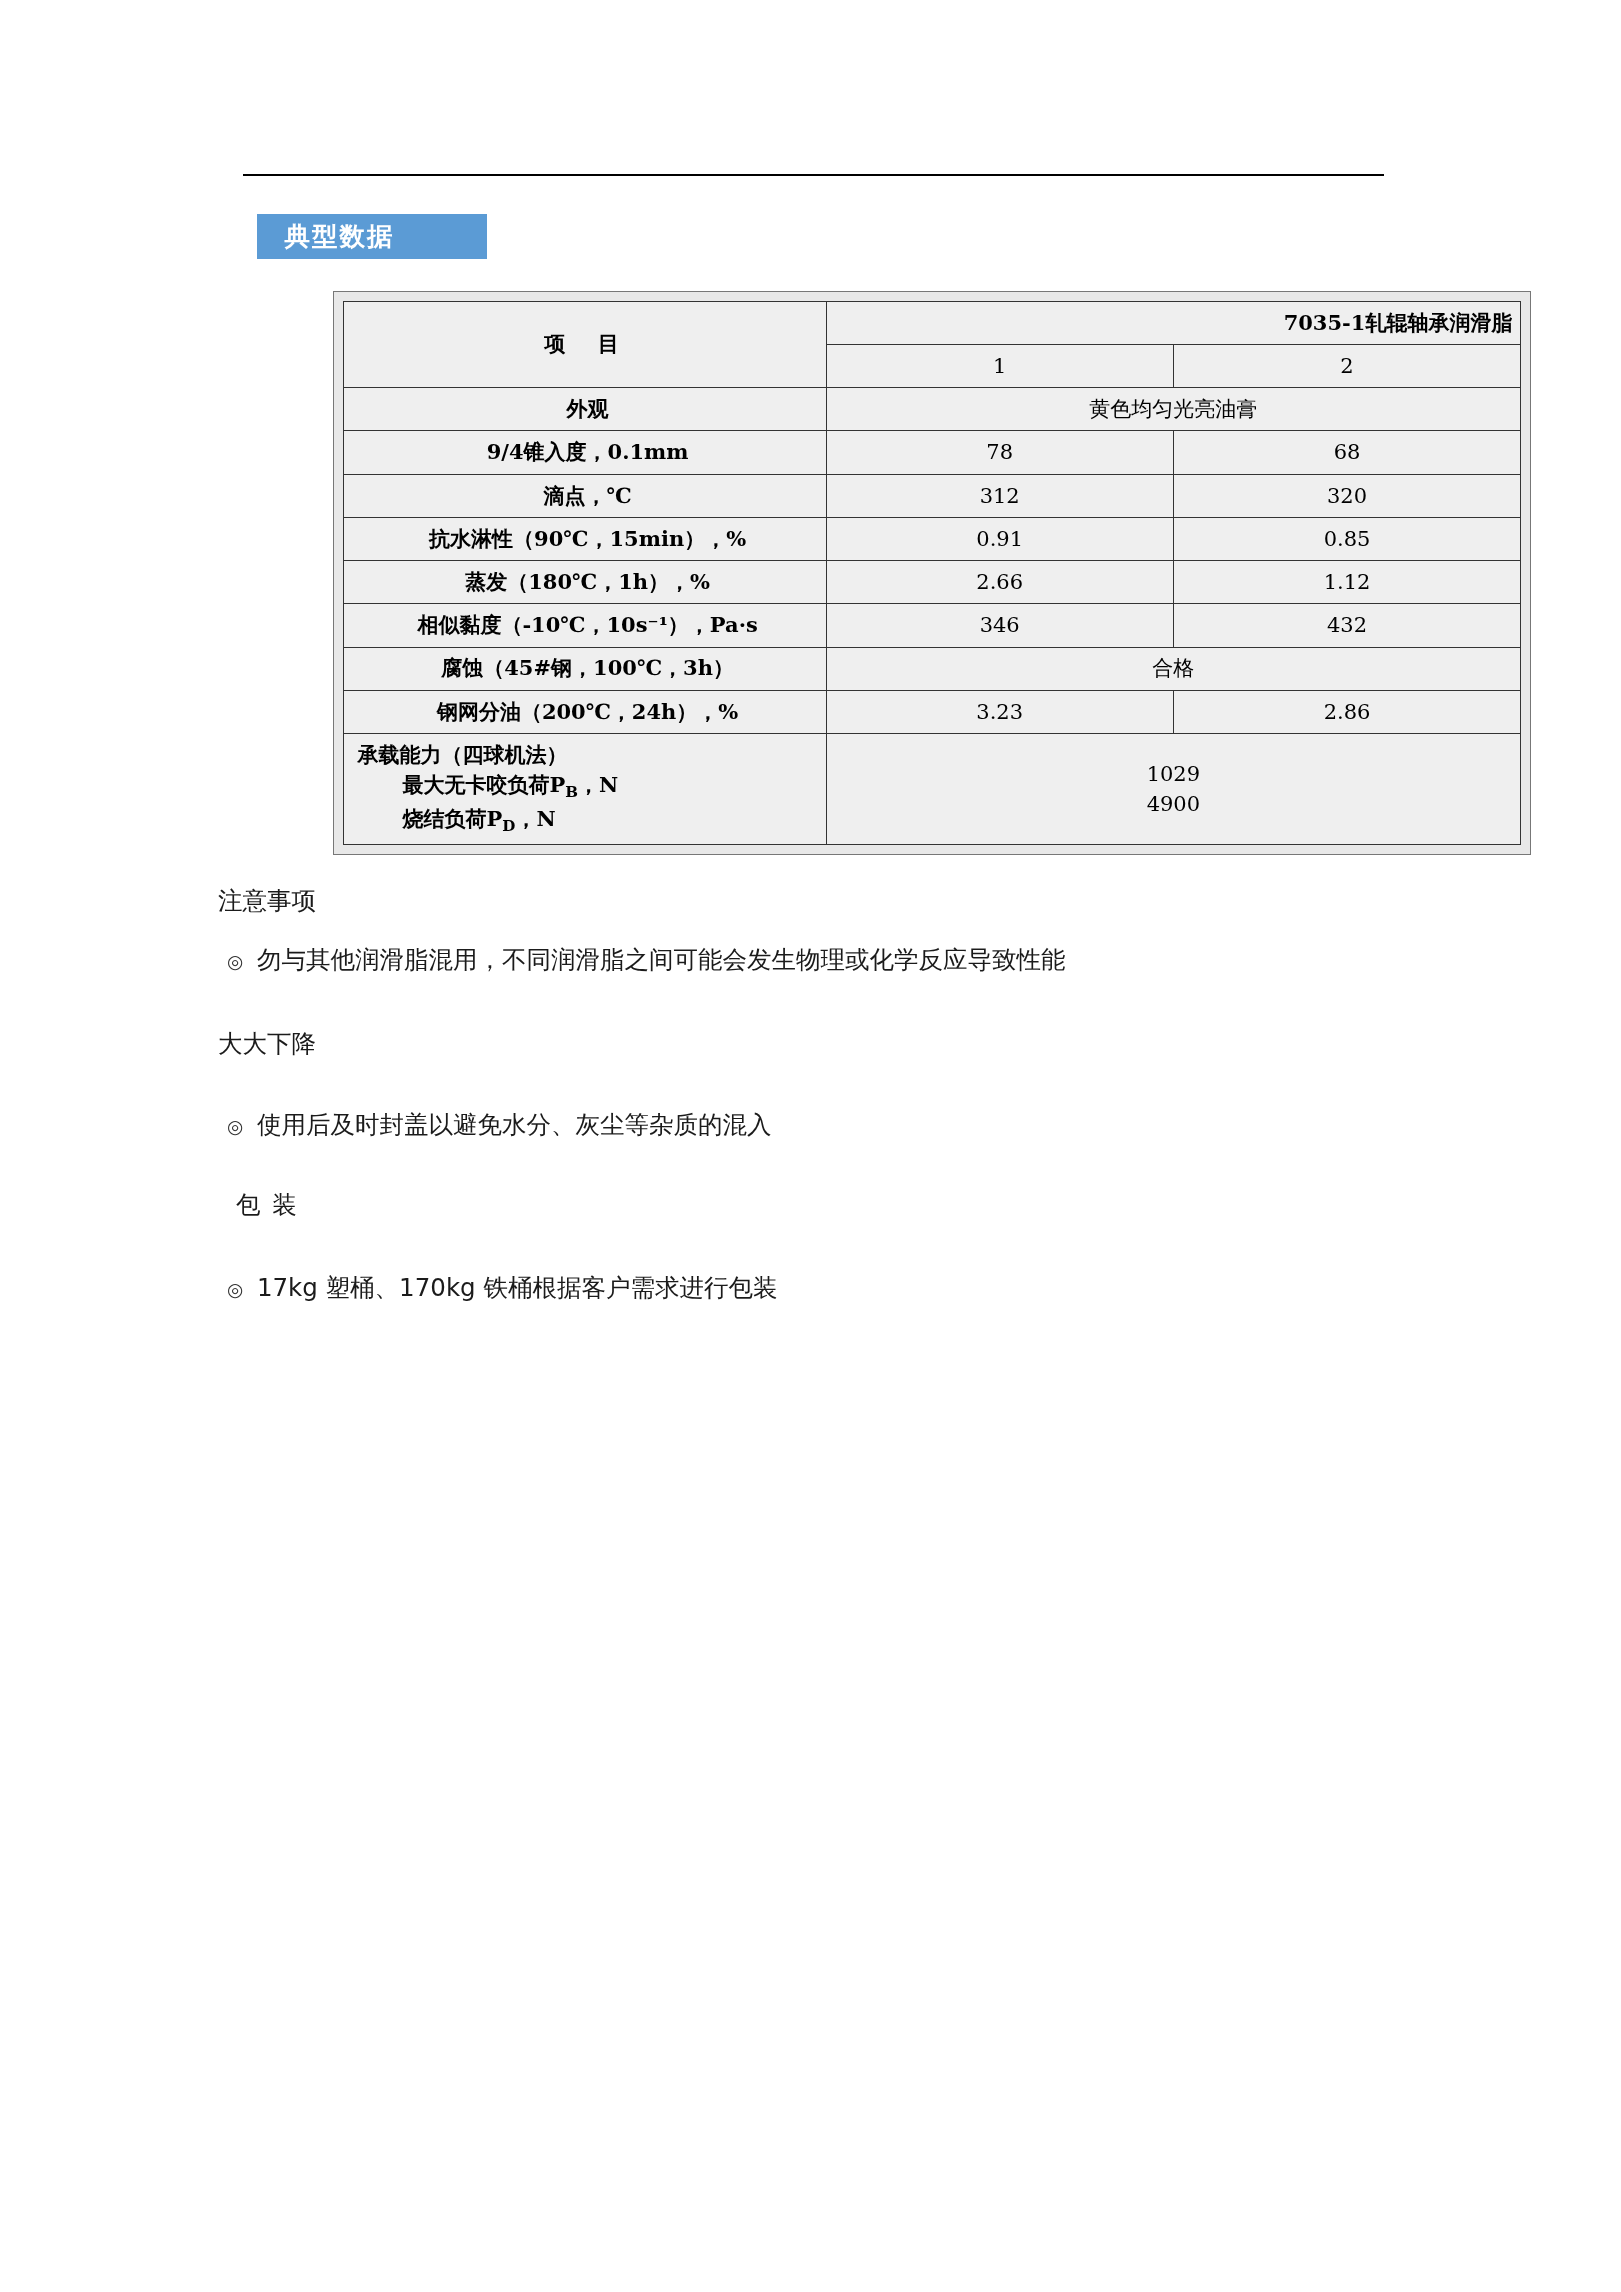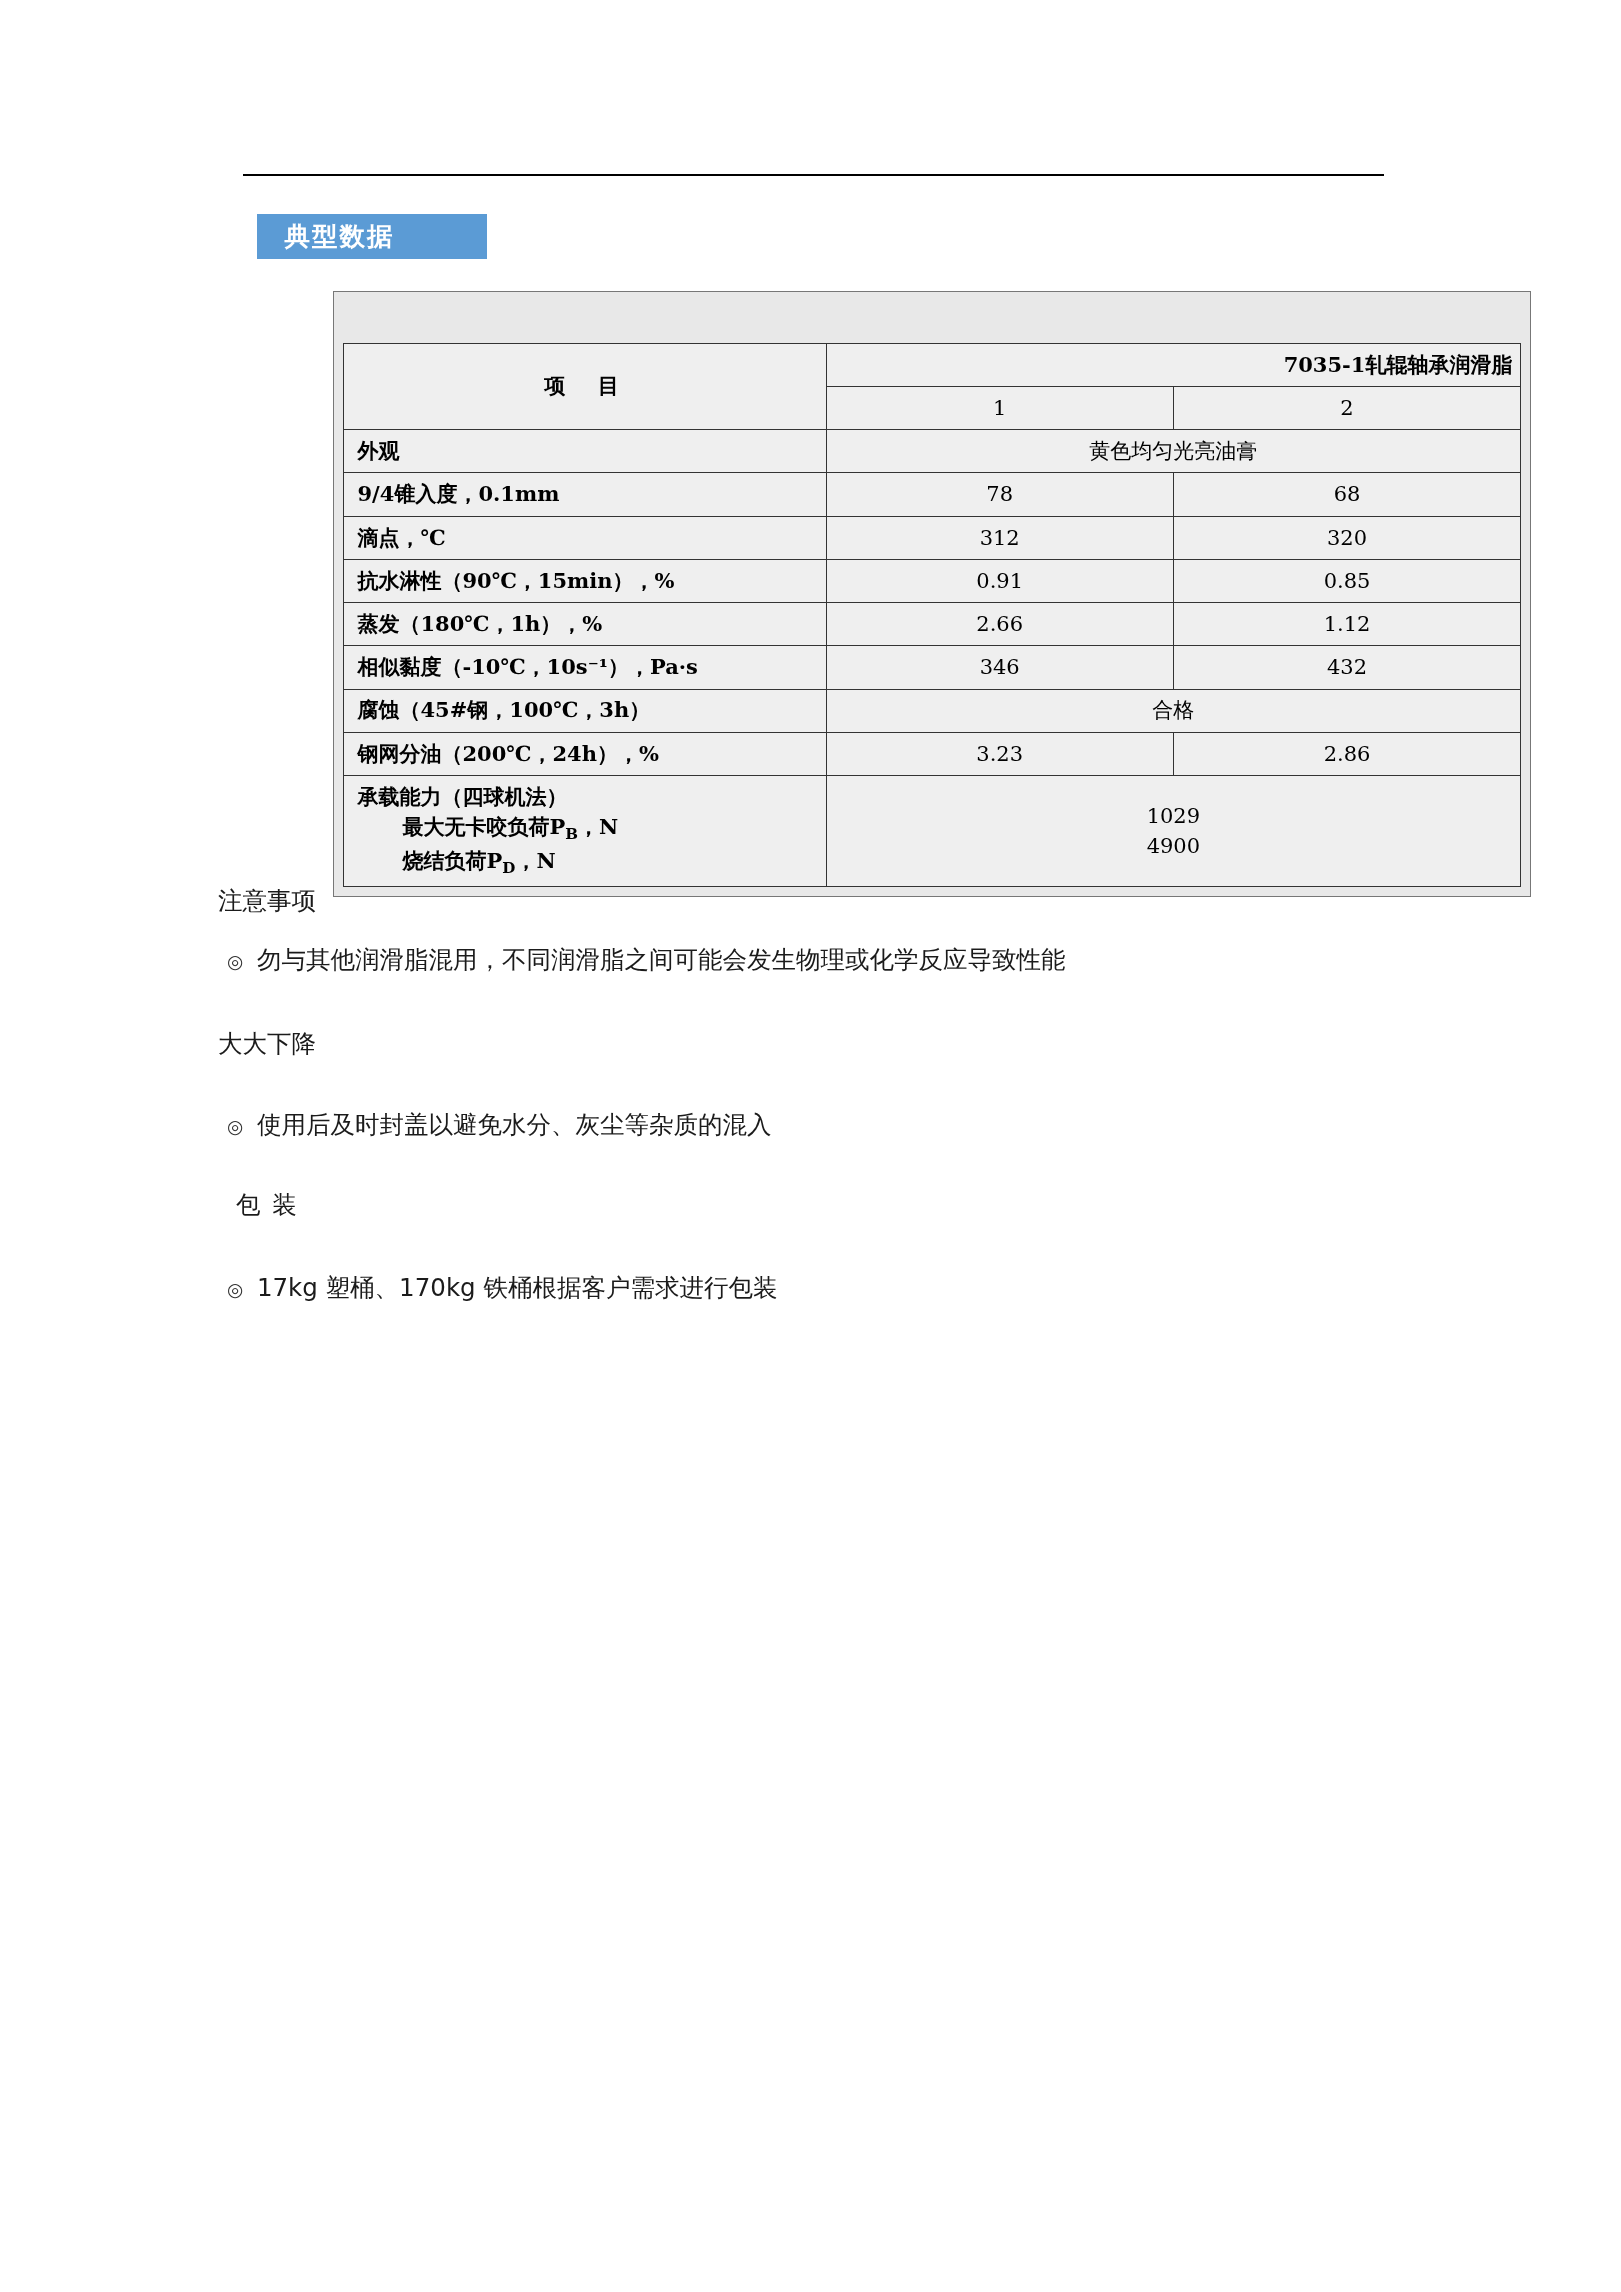--- a/index.html
+++ b/index.html
@@ -63,31 +63,30 @@
     border: 1px solid #777;
   }
   table.spec {
     border-collapse: collapse;
     width: 100%;
     background: #eeeeee;
     font-family: "DejaVu Serif", serif;
     font-size: 21px;
     color: #000;
     table-layout: fixed;
-    margin-top: 42px;
   }
   table.spec td {
     border: 1px solid #333;
     padding: 5.9px 7.8px;
     vertical-align: middle;
     background: #efefef;
     line-height: 1.45;
   }
   .cell-item {
-    text-align: left;
+    text-align: center;
     padding-left: 13.7px !important;
     font-weight: bold;
   }
   .cell-center {
     text-align: center;
   }
   .hdr-item {
     text-align: center;
     font-weight: bold;
     letter-spacing: 5.9px;

